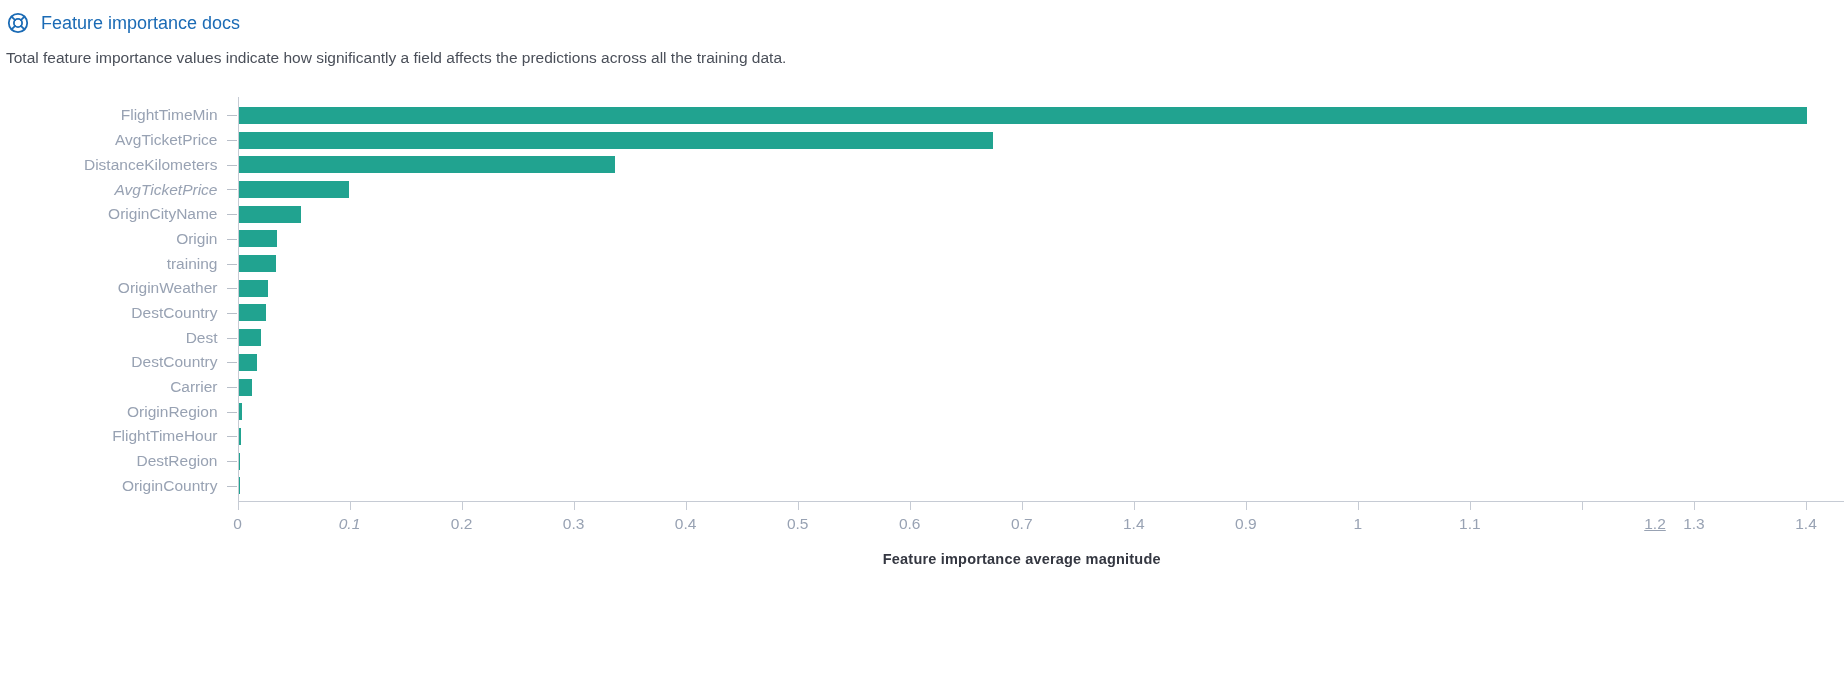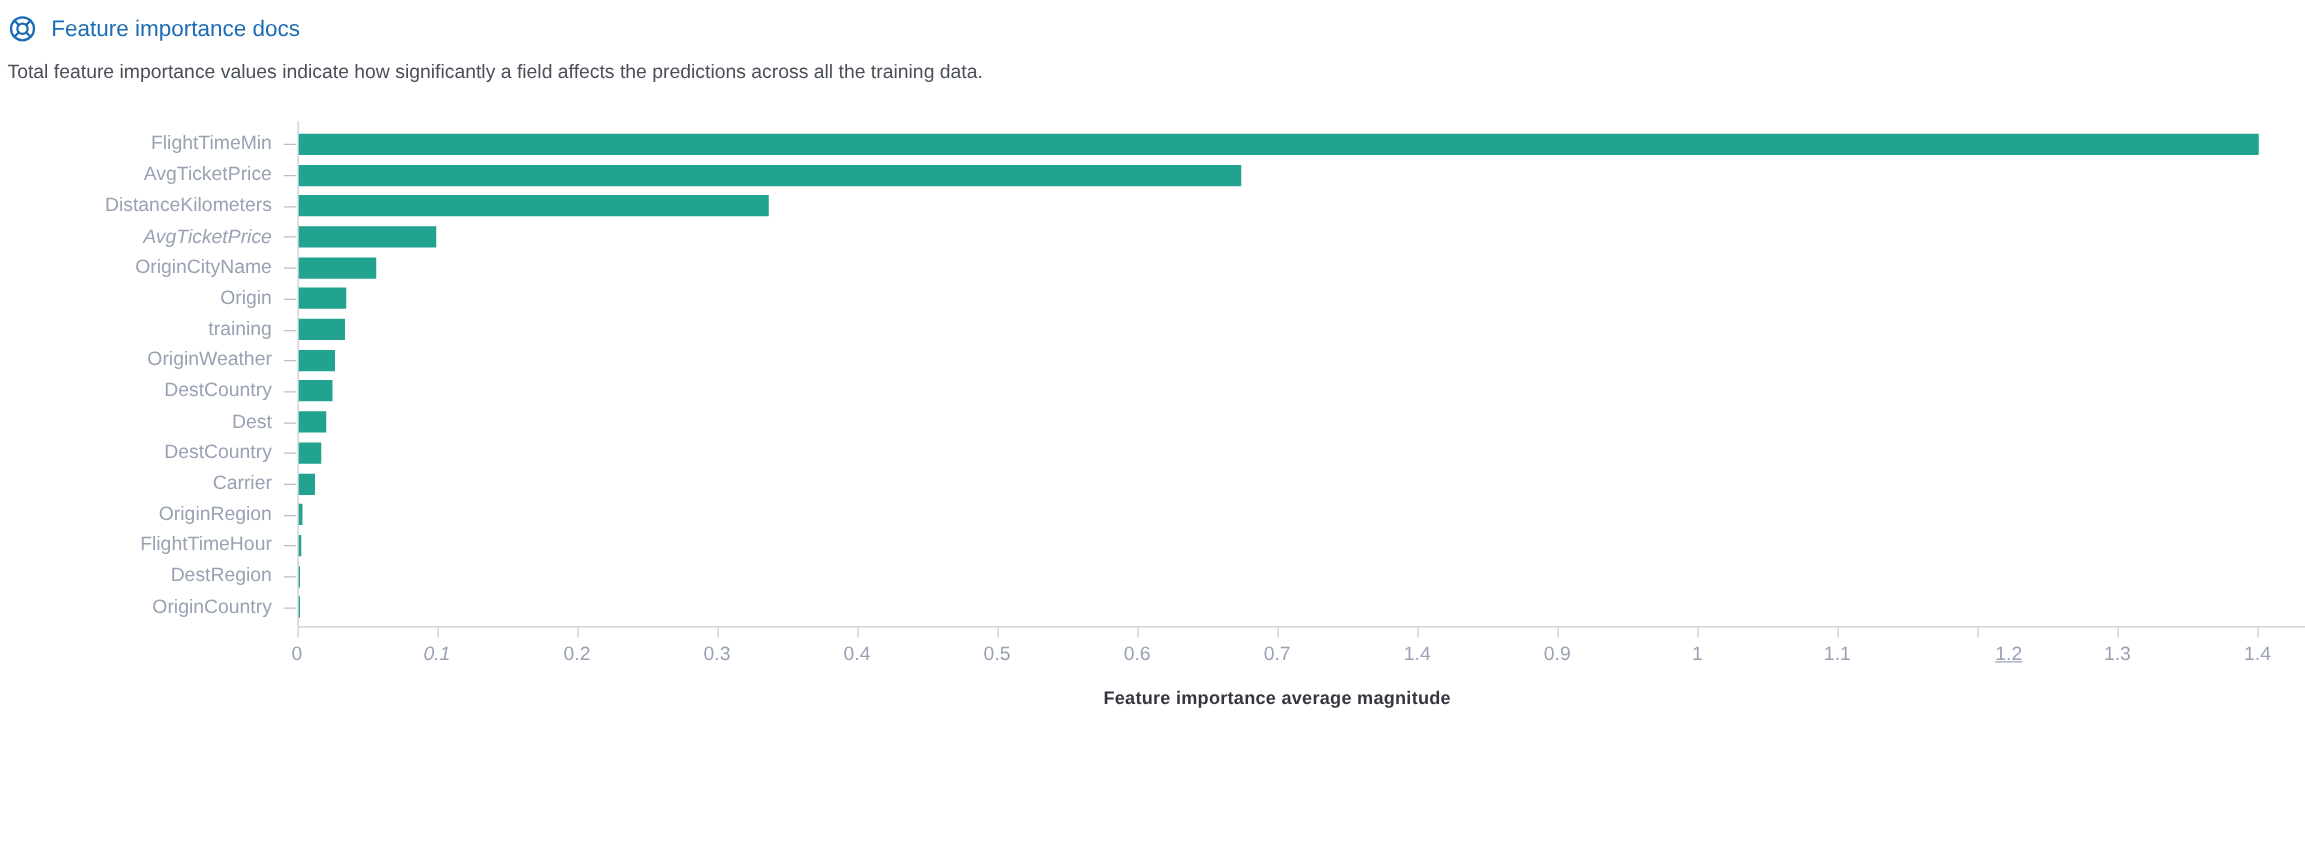--- a/index.html
+++ b/index.html
@@ -226,19 +226,19 @@
       <div class="x-label" style="left: 1021.75px; top: 425.2px;">0.7</div>
       <div class="x-tick" style="left: 1133.79px; top: 412.2px;"></div>
       <div class="x-label" style="left: 1133.79px; top: 425.2px;">1.4</div>
       <div class="x-tick" style="left: 1245.82px; top: 412.2px;"></div>
       <div class="x-label" style="left: 1245.82px; top: 425.2px;">0.9</div>
       <div class="x-tick" style="left: 1357.86px; top: 412.2px;"></div>
       <div class="x-label" style="left: 1357.86px; top: 425.2px;">1</div>
       <div class="x-tick" style="left: 1469.89px; top: 412.2px;"></div>
       <div class="x-label" style="left: 1469.89px; top: 425.2px;">1.1</div>
       <div class="x-tick" style="left: 1581.93px; top: 412.2px;"></div>
-      <div class="x-label" style="left: 1607px; top: 425.2px; text-decoration: underline;">1.2</div>
+      <div class="x-label" style="left: 1655px; top: 425.2px; text-decoration: underline;">1.2</div>
       <div class="x-tick" style="left: 1693.96px; top: 412.2px;"></div>
       <div class="x-label" style="left: 1693.96px; top: 425.2px;">1.3</div>
       <div class="x-tick" style="left: 1806px; top: 412.2px;"></div>
       <div class="x-label" style="left: 1806px; top: 425.2px;">1.4</div>
     </div>
 </div>
 
 </body></html>

